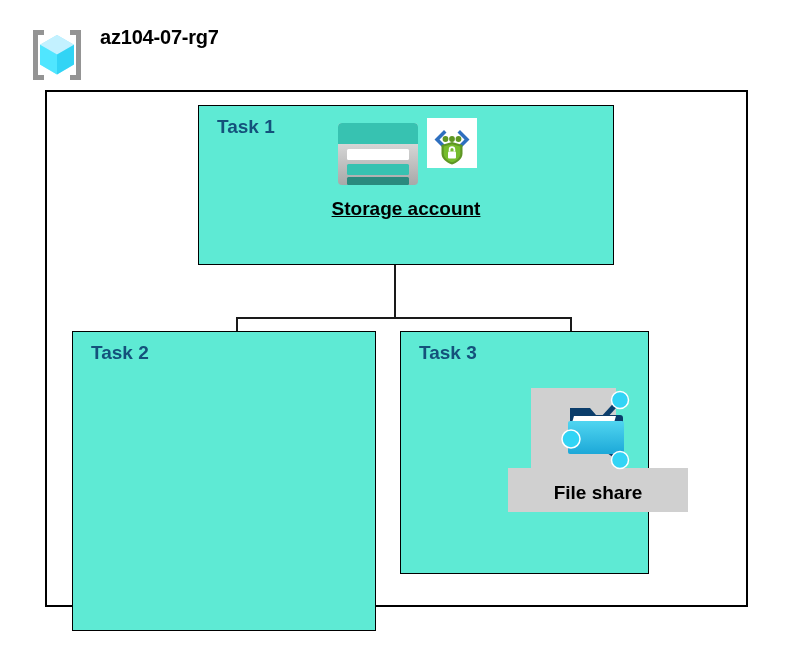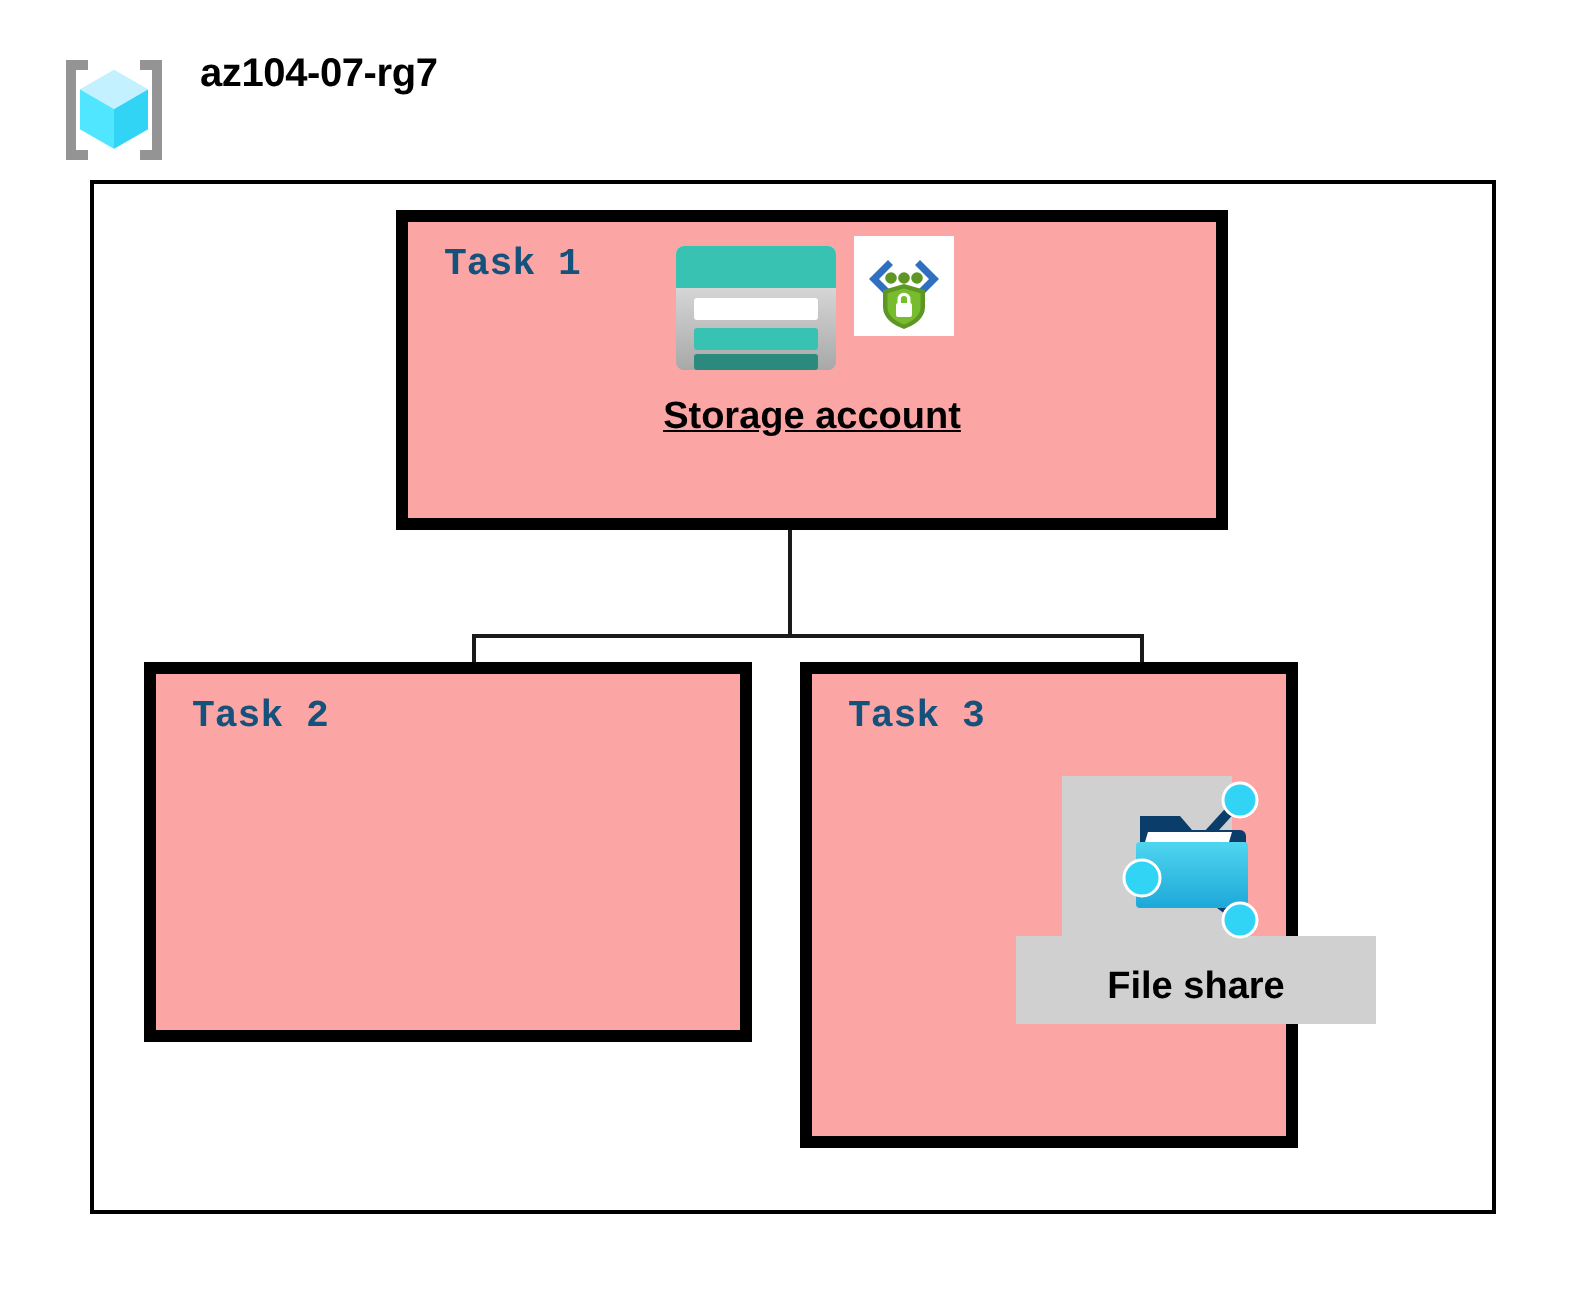--- a/index.html
+++ b/index.html
@@ -48,27 +48,26 @@
     width: 703px;
     height: 517px;
     border: 2px solid #000000;
     box-sizing: border-box;
     background: #ffffff;
   }
 
   
   .task-box {
     position: absolute;
-    border: 6px solid #000000;
+    border: 1px solid #000000;
     box-sizing: border-box;
-    background: #fca5a5;
-    font-family: Liberation Mono, monospace;
+    background: #5eead4;
   }
   #task1-box { left: 198px; top: 105px;  width: 416px; height: 160px; }
-  #task2-box { left: 72px;  top: 331px;  width: 304px; height: 190px; }
+  #task2-box { left: 72px;  top: 331px;  width: 304px; height: 300px; }
   #task3-box { left: 400px; top: 331px;  width: 249px; height: 243px; }
 
   .task-label {
     position: absolute;
     left: 18px;
     top: 10px;
     font-size: 19px;
     font-weight: bold;
     color: #14517B;
     white-space: nowrap;

